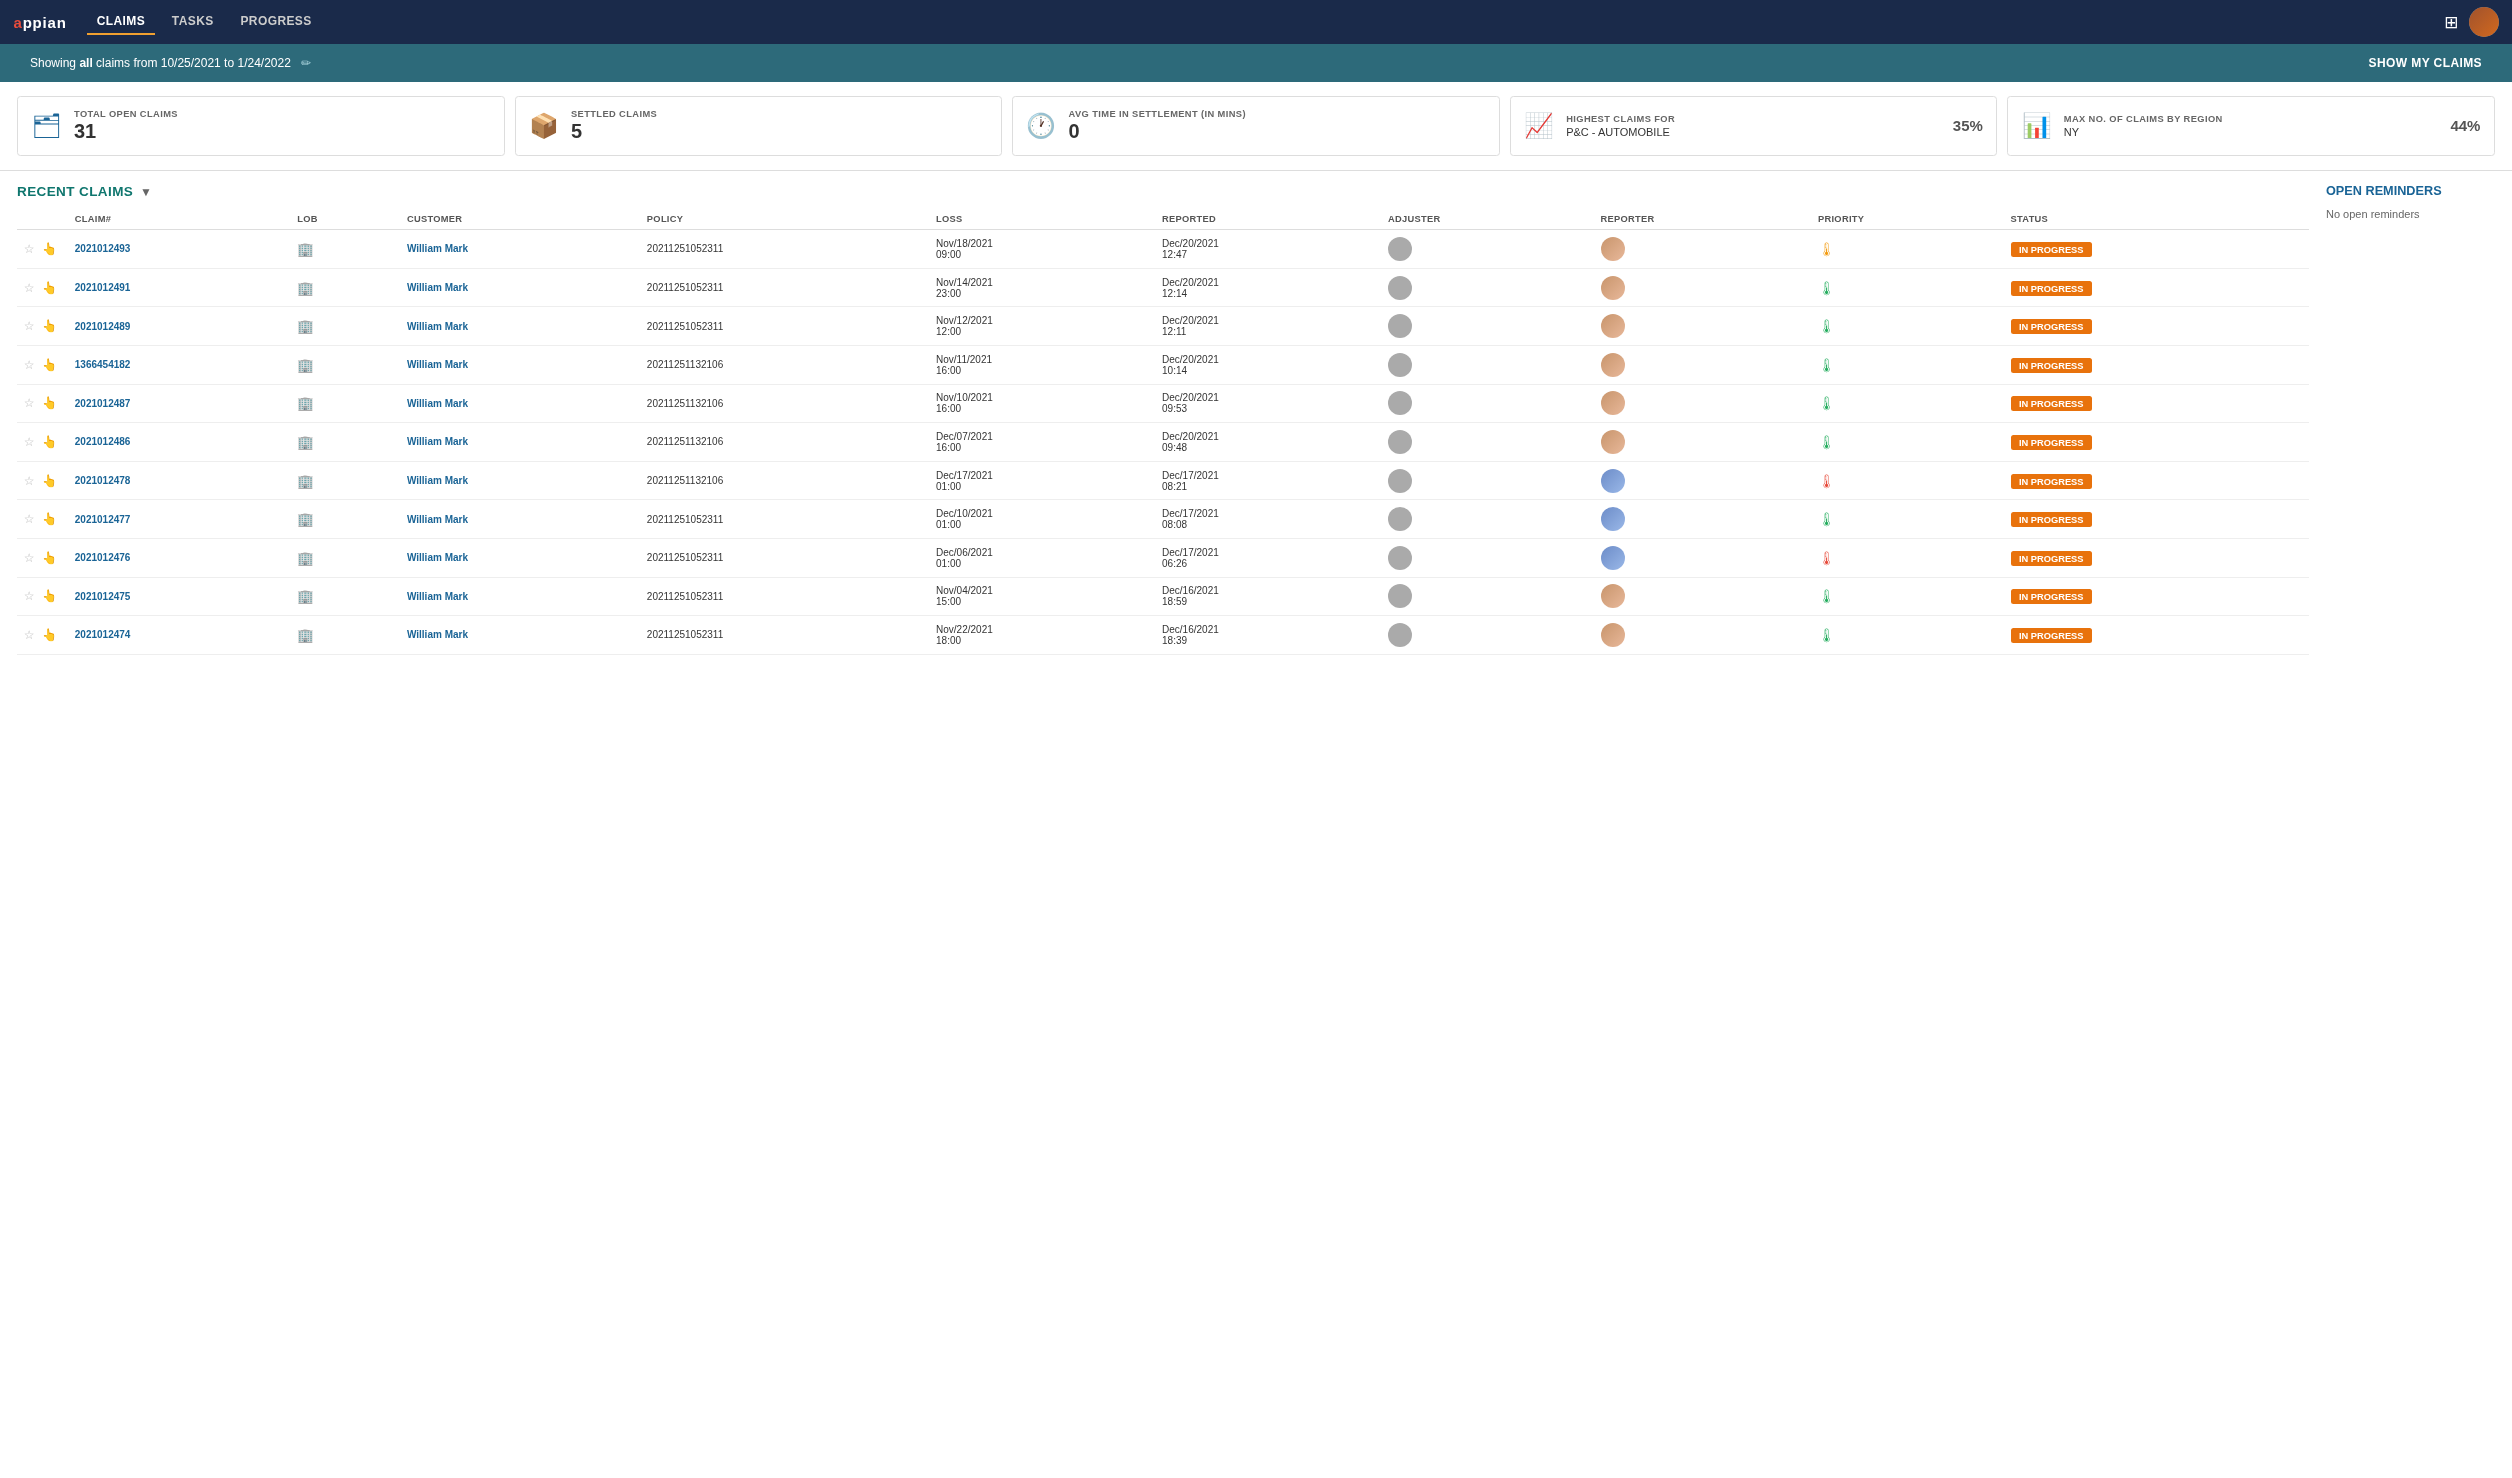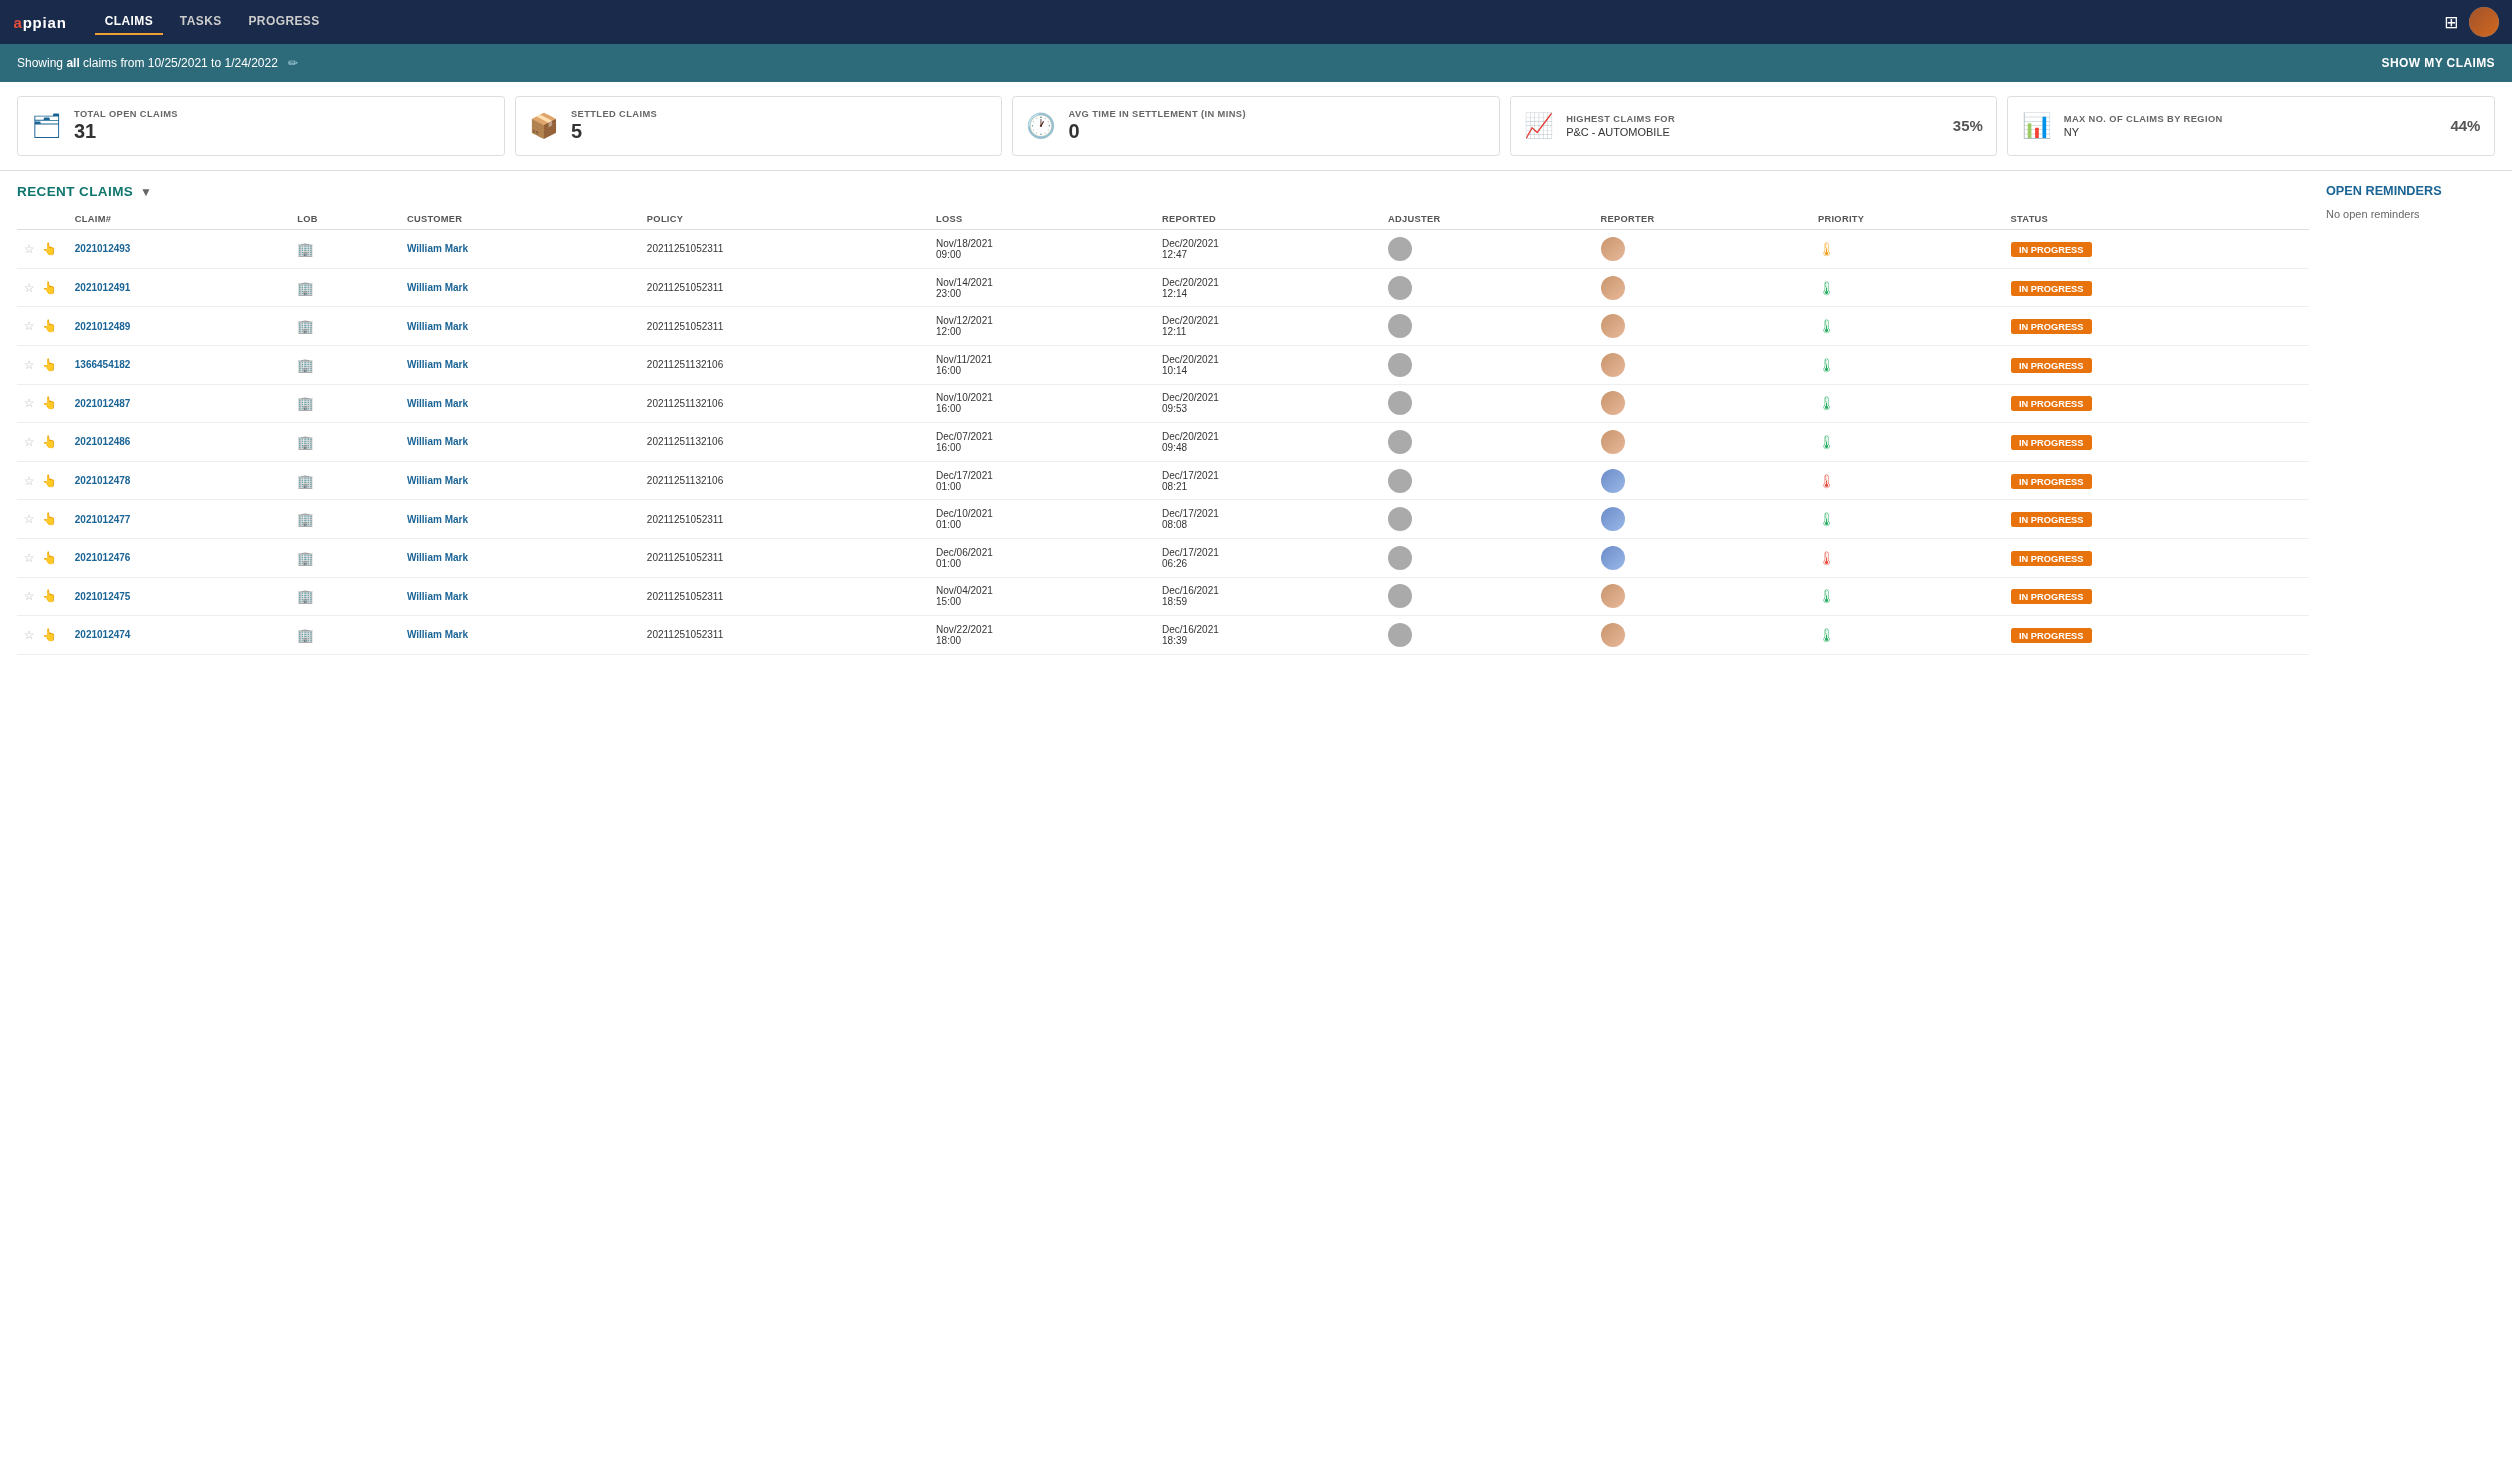--- a/index.html
+++ b/index.html
@@ -11,21 +11,21 @@
       color: white;
       display: flex;
       align-items: center;
       padding: 0 13.5px;
       height: 44px;
     }
     .appian-logo {
       font-weight: bold;
       font-size: 15px;
       color: white;
-      margin-right: 28px;
+      margin-right: 20px;
       letter-spacing: 0.8px;
     }
     .appian-logo span { color: #e74c3c; }
     .nav-links { display: flex; gap: 6.8px; flex: 1; }
     .nav-link {
       color: #ccc;
       text-decoration: none;
       padding: 5px 10px;
       font-size: 12px;
       font-weight: 600;
@@ -38,21 +38,21 @@
     }
     .nav-right { display: flex; align-items: center; gap: 10px; }
     .grid-icon { color: white; font-size: 17px; cursor: pointer; }
     .avatar { width: 30px; height: 30px; border-radius: 50%; background: #888; overflow: hidden; }
     .avatar-img { width: 100%; height: 100%; background: linear-gradient(135deg, #a0522d, #d2691e); border-radius: 50%; }
 
     
     .filter-bar {
       background: #2d6a7a;
       color: white;
-      padding: 12px 17px;
+      padding: 12px 30px;
       display: flex;
       align-items: center;
       justify-content: space-between;
       font-size: 12px;
     }
     .pencil-icon { margin-left: 6.8px; cursor: pointer; color: #aad4dd; }
     .show-my-claims {
       font-weight: bold;
       font-size: 12px;
       color: white;

